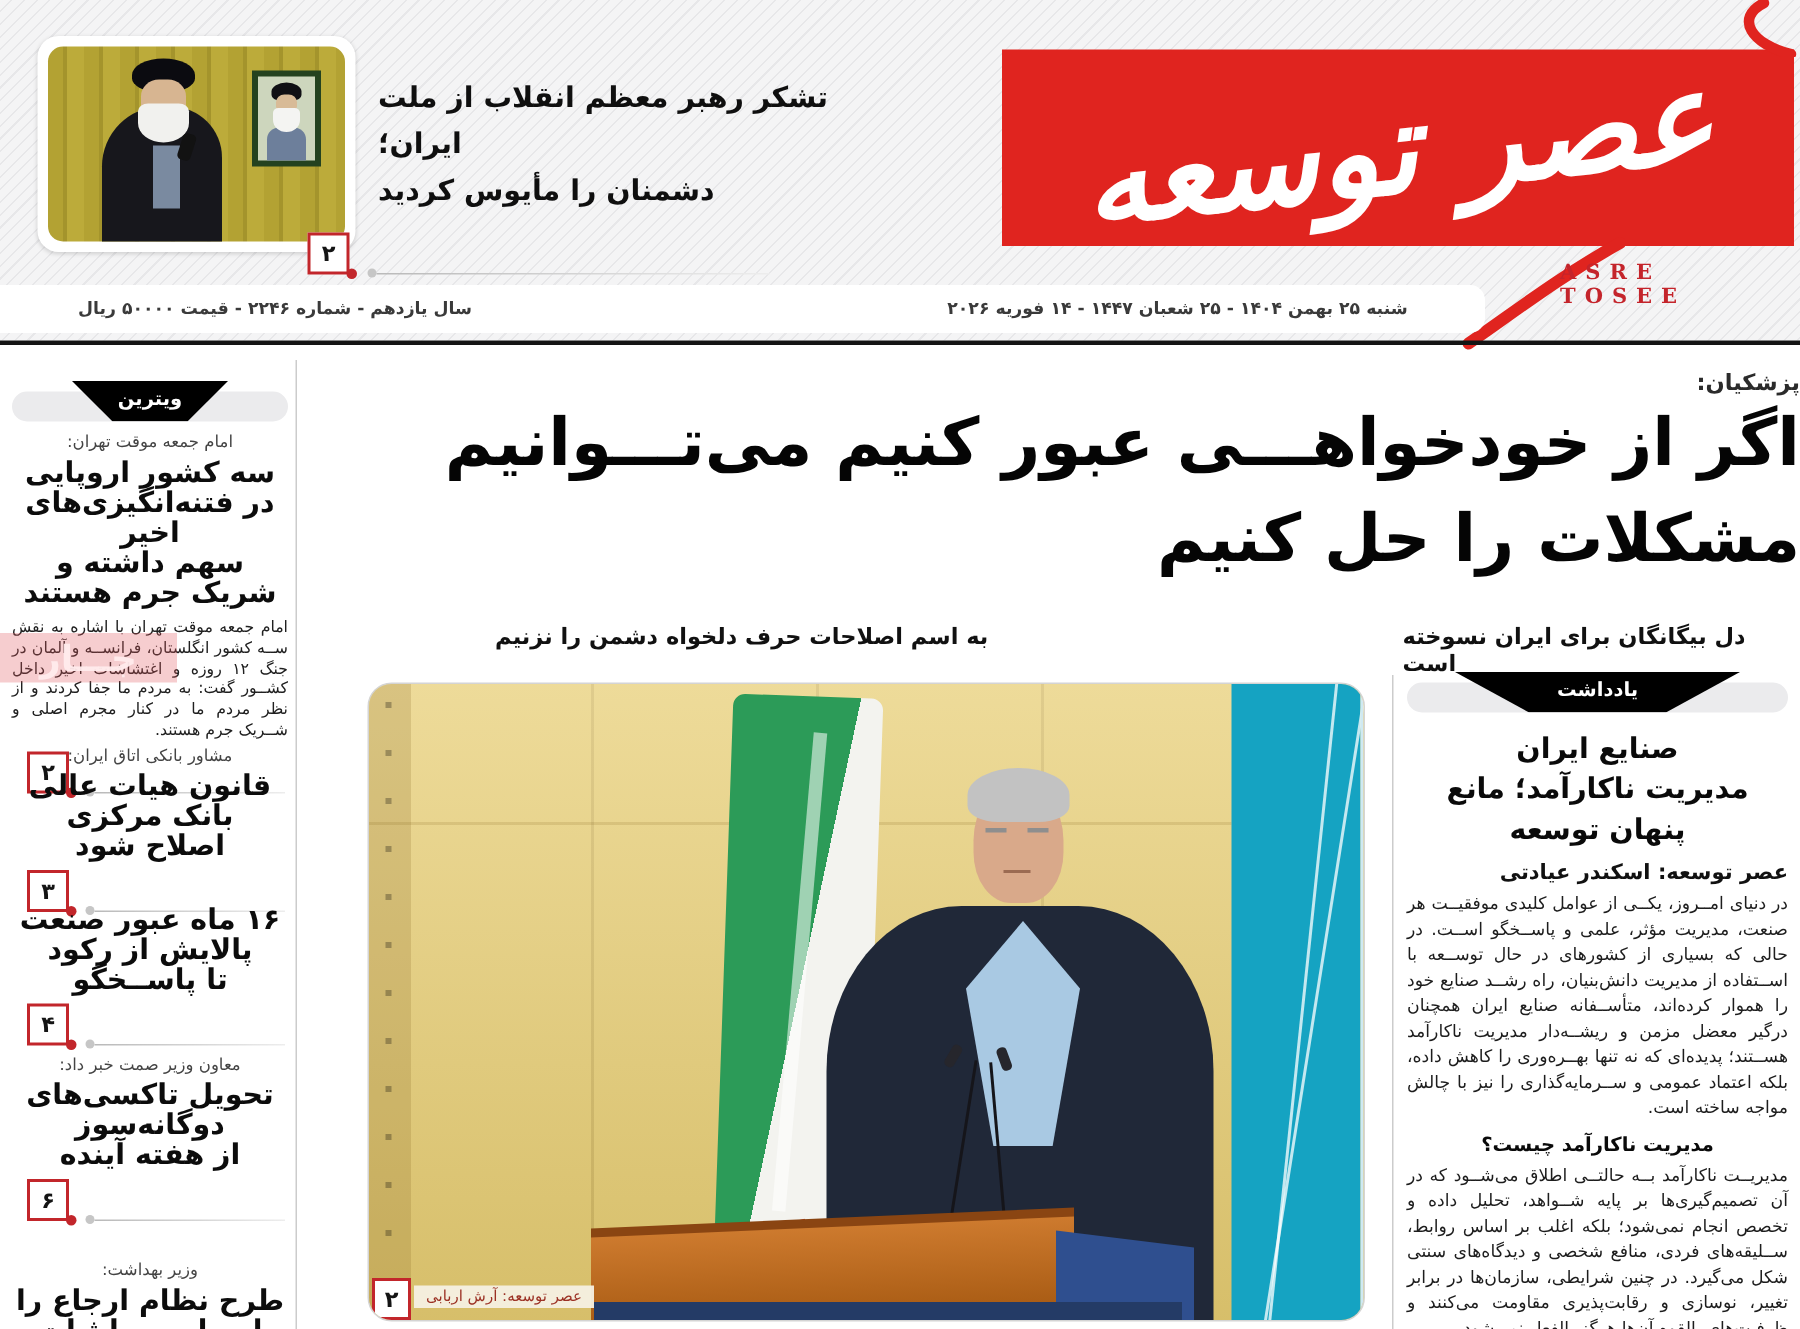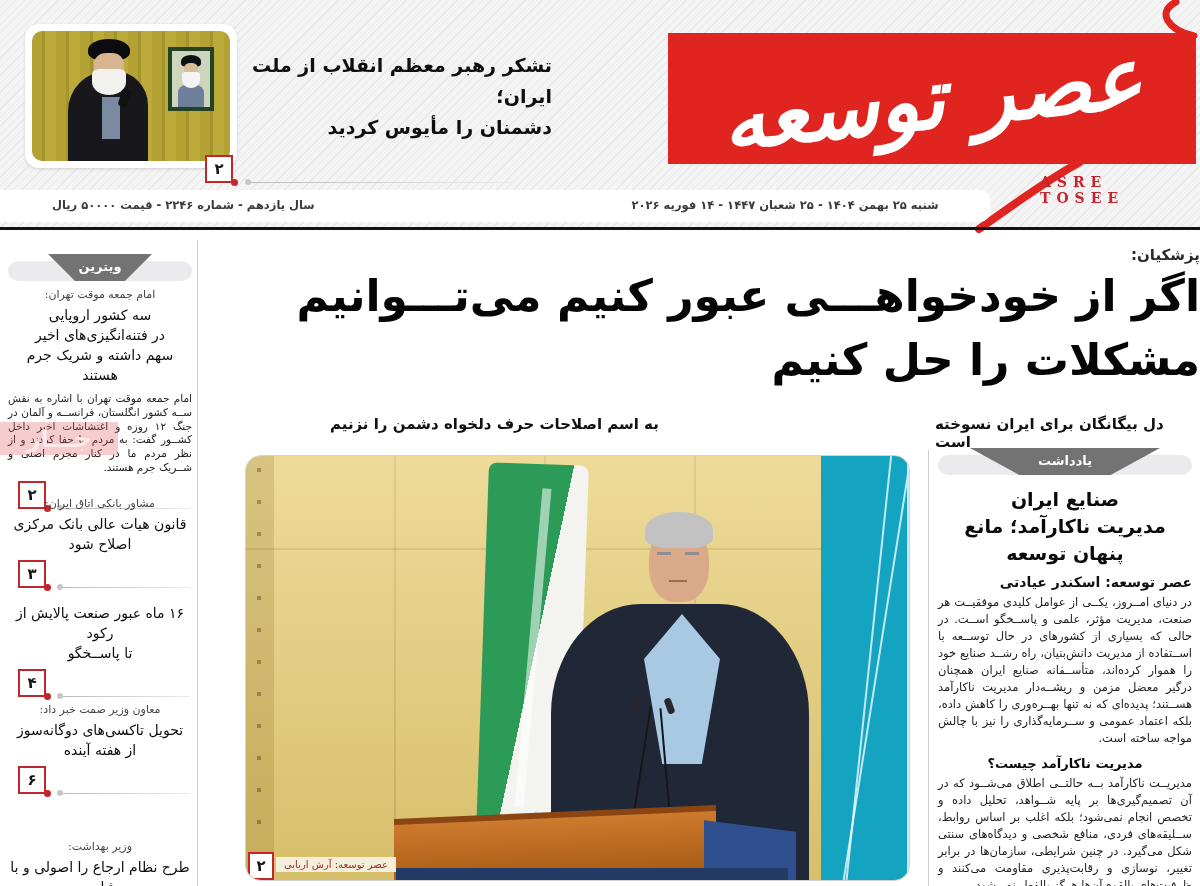--- a/index.html
+++ b/index.html
@@ -21,21 +21,21 @@
   .kh-beard{position:absolute;left:60px;top:38px;width:34px;height:26px;background:#f1f1ee;border-radius:20% 20% 50% 50%;}
   .kh-mic{position:absolute;left:88px;top:58px;width:9px;height:18px;background:#121212;border-radius:3px;transform:rotate(18deg);}
   .kh-frame{position:absolute;right:16px;top:16px;width:46px;height:64px;background:#24421f;padding:4px;box-sizing:border-box;}
   .kh-frame-inner{position:relative;width:100%;height:100%;background:#cdd6bd;}
   .kh2-turban{position:absolute;left:9px;top:4px;width:20px;height:12px;background:#101014;border-radius:50% 50% 30% 30%;}
   .kh2-face{position:absolute;left:12px;top:12px;width:14px;height:13px;background:#d8bb97;border-radius:40%;}
   .kh2-beard{position:absolute;left:10px;top:21px;width:18px;height:16px;background:#f4f4f2;border-radius:20% 20% 50% 50%;}
   .kh2-body{position:absolute;left:6px;top:34px;width:26px;height:22px;background:#6d7f9b;border-radius:8px 8px 0 0;}
   
   .top-headline{position:absolute;left:252px;top:50px;width:300px;color:#0f0f0f;font-weight:bold;
-    font-size:19px;line-height:31px;text-align:right;}
+    font-size:19px;line-height:31px;text-align:left;}
   
   .pgbox{width:24px;height:24px;border:2px solid #c2262b;background:#fff;display:flex;align-items:center;
     justify-content:center;font-weight:bold;font-size:15px;color:#141414;box-sizing:content-box;}
   .top-pgrow{position:absolute;left:205px;top:155px;width:320px;height:32px;}
   .top-pgrow .pgbox{position:absolute;left:0;top:0;}
   .top-pgrow .reddot{position:absolute;left:26px;top:24px;width:7px;height:7px;border-radius:50%;background:#c2262b;}
   .top-pgrow .graydot{position:absolute;left:40px;top:24px;width:6px;height:6px;border-radius:50%;background:#c6c6c6;}
   .top-pgrow .grayline{position:absolute;left:46px;top:27px;width:262px;height:1px;background:linear-gradient(to right,#b9b9b9,#ededed);}
   
   .masthead-box{position:absolute;left:668px;top:33px;width:528px;height:131px;background:#e0241f;overflow:hidden;}
@@ -47,28 +47,28 @@
   
   .date-strip{position:absolute;left:0;top:190px;width:990px;height:32px;background:#fff;border-radius:0 10px 10px 0;}
   .issue-line{position:absolute;left:52px;top:8px;font-size:11.5px;font-weight:bold;color:#3a3a3a;direction:rtl;}
   .date-line{position:absolute;left:615px;top:8px;width:340px;font-size:11.5px;font-weight:bold;color:#3a3a3a;text-align:center;direction:rtl;}
   
   .vdiv1{position:absolute;left:197px;top:240px;bottom:0;width:1px;background:#ccc;}
   .vdiv2{position:absolute;left:928px;top:450px;bottom:0;width:1px;background:#ccc;}
   
   .ribbon{position:relative;height:30px;}
   .ribbon-bar{position:absolute;left:0;right:0;top:7px;height:20px;background:#ebebed;border-radius:10px;}
-  .ribbon-flag{position:absolute;left:50%;transform:translateX(-50%);top:0;height:27px;background:#737373;
+  .ribbon-flag{position:absolute;left:50%;transform:translateX(-50%);top:0;height:27px;background:#000000;
     clip-path:polygon(0 0,100% 0,74% 100%,26% 100%);display:flex;align-items:center;justify-content:center;
     color:#fff;font-size:13px;font-weight:bold;padding-bottom:3px;box-sizing:border-box;}
   
   .sidebar{position:absolute;left:8px;top:240px;width:184px;height:646px;}
   .s-item{position:absolute;left:0;right:0;}
   .s-kicker{font-size:11px;color:#444;text-align:center;margin-bottom:4px;}
-  .s-head{font-size:14px;font-weight:normal;color:#0c0c0c;text-align:center;line-height:20px;}
+  .s-head{font-size:19px;font-weight:bold;color:#0c0c0c;text-align:center;line-height:20px;}
   .s-body{font-size:10.5px;line-height:13.8px;color:#202020;text-align:justify;margin-top:7px;}
   .pg-row{position:relative;height:32px;margin-top:4px;}
   .pg-row .pgbox{position:absolute;left:10px;top:2px;}
   .pg-row .reddot{position:absolute;left:36px;top:26px;width:7px;height:7px;border-radius:50%;background:#c2262b;}
   .pg-row .graydot{position:absolute;left:49px;top:26px;width:6px;height:6px;border-radius:50%;background:#c6c6c6;}
   .pg-row .grayline{position:absolute;left:55px;right:2px;top:29px;height:1px;background:linear-gradient(to right,#b9b9b9,#ededed);}
   .watermark{position:absolute;left:0;top:422px;width:118px;height:33px;background:rgba(226,88,95,.30);
     display:flex;align-items:center;justify-content:center;color:rgba(255,235,236,.95);
     font-size:24px;font-weight:bold;overflow:hidden;z-index:5;}
   

